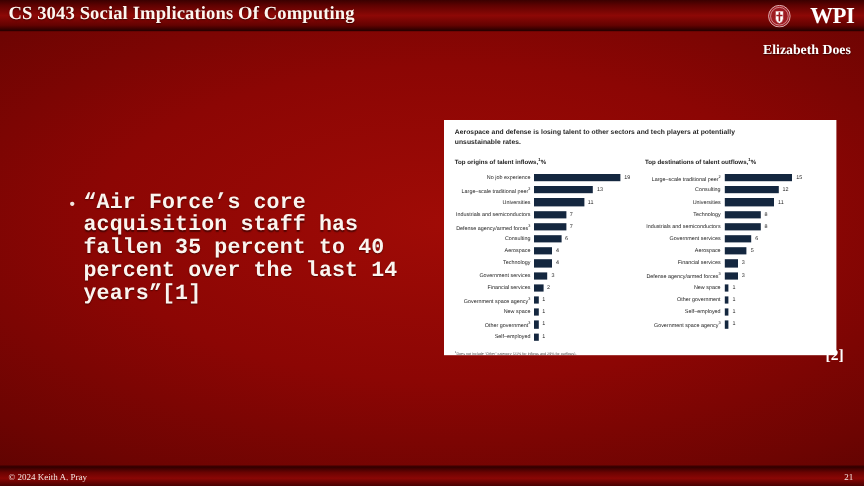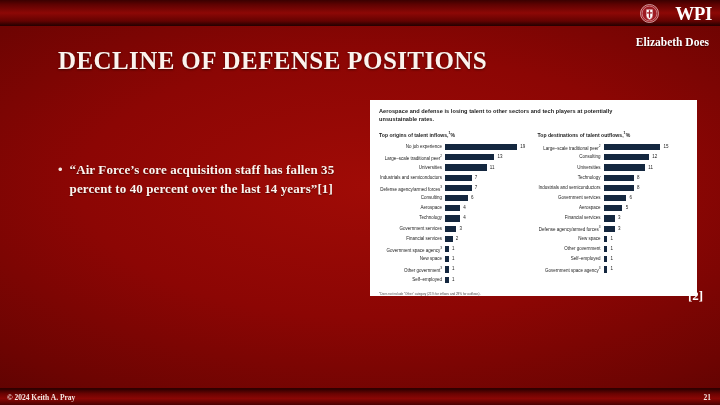--- a/index.html
+++ b/index.html
@@ -59,22 +59,22 @@
 
   
   .bullet-block {
     position:absolute; left:58px; top:160px; width:300px;
     display:flex; gap:7px;
   }
   .bullet-dot {
     font-size:13px; color:#f2e6e0; line-height:19px; flex:0 0 auto;
   }
   .bullet-text {
-    font-family:Liberation Serif, serif;
-    font-size:13px; font-weight:bold; color:#fbf4ef;
+    font-family:Liberation Mono, monospace;
+    font-size:18px; font-weight:bold; color:#fbf4ef;
     line-height:19px; letter-spacing:0.1px;
     text-shadow:0 1px 1px rgba(0,0,0,.45);
   }
 
   
   .citation {
     position:absolute; left:688px; top:288px;
     font-family:"Liberation Serif", serif;
     font-size:13px; font-weight:bold; color:#ffffff;
   }
@@ -124,54 +124,53 @@
     letter-spacing:0.01px;
   }
   .footnotes div { white-space:nowrap; overflow:hidden; }
   .footnotes sup { font-size:2.4px; }
 
   
   .footer {
     position:absolute; bottom:0; left:0; width:720px; height:17px;
     background:linear-gradient(to bottom, #2e0000 0%, #6b0302 30%, #8a0705 60%, #4a0101 100%);
     border-top:1px solid #300000;
-    font-weight:bold;
   }
   .footer-copy {
     position:absolute; left:7px; top:4px;
     font-size:7.5px; color:#f3e7e2; font-family:"Liberation Serif", serif;
   }
   .footer-page {
     position:absolute; right:9px; top:4px;
     font-size:7.5px; color:#f3e7e2; font-family:"Liberation Serif", serif;margin-left:10px;
   }
 </style>
 </head>
 <body>
 
 <div class="slide">
 
   <div class="header">
+    <div class="header-title">CS 3043 Social Implications Of Computing</div>
     <div class="wpi-logo">
       <svg class="wpi-seal" viewBox="0 0 40 40">
         <circle cx="20" cy="20" r="19" fill="#9e1b22"></circle>
         <circle cx="20" cy="20" r="19" fill="none" stroke="#f0d9d9" stroke-width="1.4"></circle>
         <circle cx="20" cy="20" r="15.5" fill="none" stroke="#f0d9d9" stroke-width="1"></circle>
         <path d="M13 11 h14 v13 q0 6 -7 9 q-7 -3 -7 -9 z" fill="#ffffff"></path>
         <path d="M13 11 h14 v13 q0 6 -7 9 q-7 -3 -7 -9 z" fill="none" stroke="#9e1b22" stroke-width="1"></path>
         <rect x="18.6" y="13" width="2.8" height="16" fill="#9e1b22"></rect>
         <rect x="14.5" y="17.5" width="11" height="2.6" fill="#9e1b22"></rect>
       </svg>
       <span class="wpi-word">WPI</span>
     </div>
   </div>
 
   <div class="author">Elizabeth Does</div>
 
-  <div class="slide-title">DECLINE OF DEFENSE POSITIONS</div>
 
   <div class="bullet-block">
     <span class="bullet-dot">•</span>
     <span class="bullet-text">“Air Force’s core acquisition staff has fallen 35 percent to 40 percent over the last 14 years”[1]</span>
   </div>
 
   <div class="citation">[2]</div>
 
   <div class="chart-panel">
     <div class="chart-headline">Aerospace and defense is losing talent to other sectors and tech players at potentially unsustainable rates.</div>

